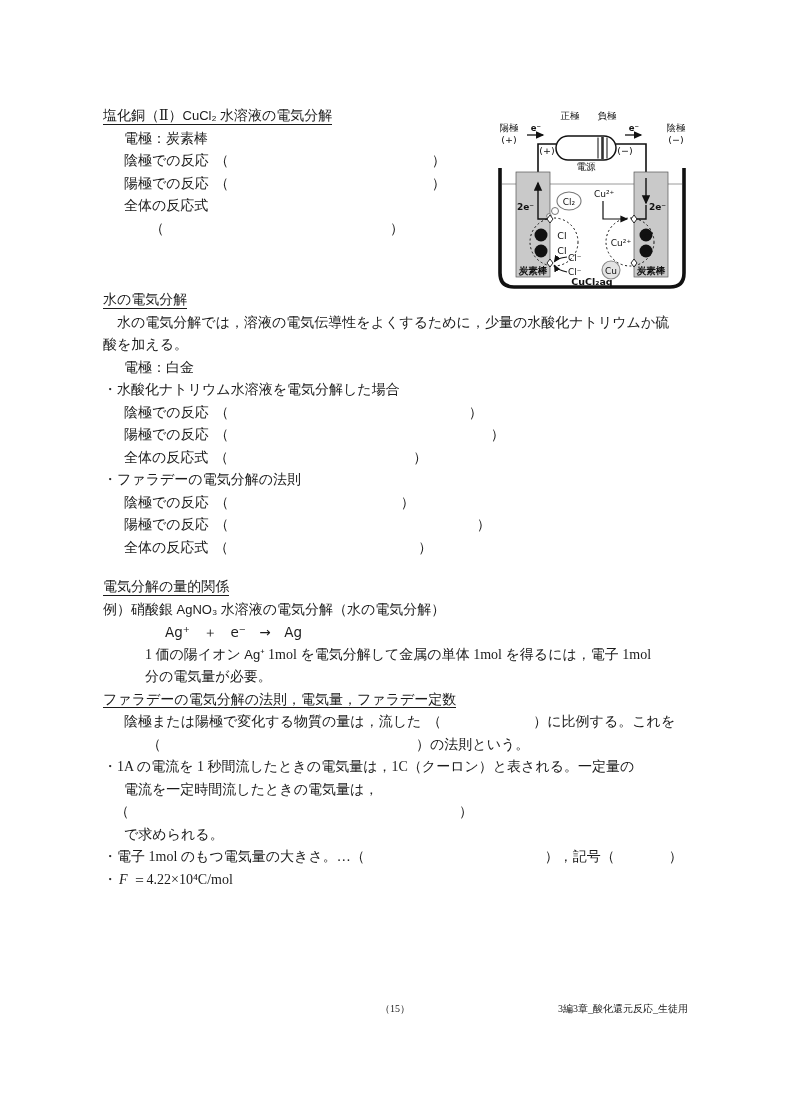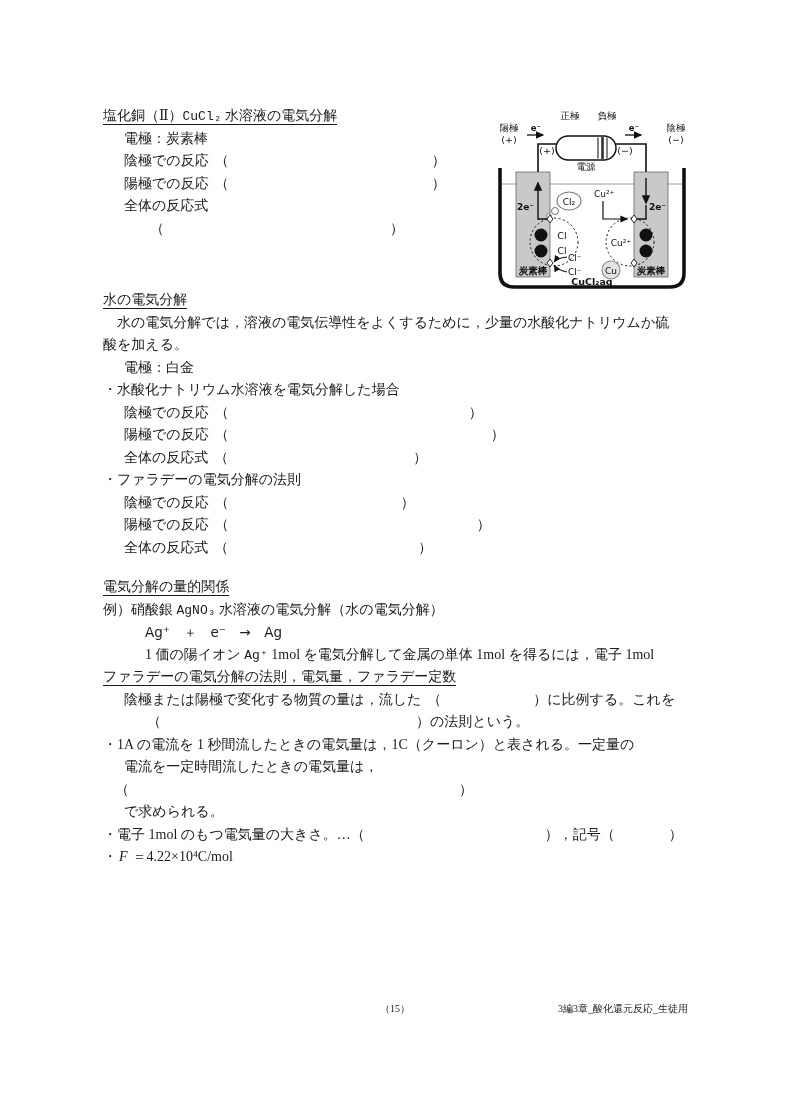--- a/index.html
+++ b/index.html
@@ -11,22 +11,22 @@
   .content { position:absolute; left:103px; top:105px; width:600px; }
   .ln { font-size:14px; line-height:22.5px; height:22.5px; white-space:pre; }
   .in1 { margin-left:21px; }
   .in2 { margin-left:42px; }
   .ml47 { margin-left:47px; }
   .ml32 { margin-left:44px; }
   .ml12 { margin-left:12px; }
   .ul { border-bottom:1.1px solid #1b1b1b; padding-bottom:0.5px; }
   .gap { display:inline-block; height:1px; }
   .sp6 { display:inline-block; width:6px; height:1px; }
-  .f { font-family:Liberation Mono, monospace; font-size:13px; }
-  .eq { font-family:"DejaVu Sans","Liberation Sans",sans-serif; font-size:13.5px; }
+  .f { font-family:Liberation Sans, sans-serif; font-size:13px; }
+  .eq { font-family:"DejaVu Sans","Liberation Sans",sans-serif; font-size:13.5px;margin-left:20px; }
   .it { font-style:italic; }
   .vs49 { height:49px; }
   .vs17 { height:17px; }
   .diagram-wrap { position:absolute; left:494px; top:106px; }
   .footer { position:absolute; left:0; top:999px; width:790px; font-size:10px; line-height:20px; }
   .footer-center { width:100%; text-align:center; }
   .footer-right { position:absolute; right:102px; top:0; }
   svg text { fill:#111; font-family:"DejaVu Sans","Liberation Sans",sans-serif; }
 </style>
 </head>
@@ -57,20 +57,21 @@
     <div class="ln in1"><span>陰極での反応</span><span class="sp6"></span><span>（</span><span class="gap" style="width:172px"></span><span>）</span></div>
     <div class="ln in1"><span>陽極での反応</span><span class="sp6"></span><span>（</span><span class="gap" style="width:248px"></span><span>）</span></div>
     <div class="ln in1"><span>全体の反応式</span><span class="sp6"></span><span>（</span><span class="gap" style="width:190px"></span><span>）</span></div>
 
     <div class="vs17"></div>
 
     <div class="ln"><span class="ul">電気分解の量的関係</span></div>
     <div class="ln"><span>例）硝酸銀 </span><span class="f">AgNO₃</span><span> 水溶液の電気分解（水の電気分解）</span></div>
     <div class="ln in2"><span class="eq">Ag⁺　＋　e⁻　→　Ag</span></div>
     <div class="ln in2"><span>1 価の陽イオン </span><span class="f">Ag⁺</span><span> 1mol を電気分解して金属の単体 1mol を得るには，電子 1mol</span></div>
+    <div class="ln in2"><span>分の電気量が必要。</span></div>
 
     <div class="ln"><span class="ul">ファラデーの電気分解の法則，電気量，ファラデー定数</span></div>
     <div class="ln in1"><span>陰極または陽極で変化する物質の量は，流した</span><span class="sp6"></span><span>（</span><span class="gap" style="width:92px"></span><span>）</span><span>に比例する。これを</span></div>
     <div class="ln ml32"><span>（</span><span class="gap" style="width:255px"></span><span>）</span><span>の法則という。</span></div>
     <div class="ln"><span>・1A の電流を 1 秒間流したときの電気量は，1C（クーロン）と表される。一定量の</span></div>
     <div class="ln in1"><span>電流を一定時間流したときの電気量は，</span></div>
     <div class="ln ml12"><span>（</span><span class="gap" style="width:330px"></span><span>）</span></div>
     <div class="ln in1"><span>で求められる。</span></div>
     <div class="ln"><span>・電子 1mol のもつ電気量の大きさ。…</span><span>（</span><span class="gap" style="width:180px"></span><span>）</span><span>，記号</span><span>（</span><span class="gap" style="width:54px"></span><span>）</span></div>
     <div class="ln"><span>・</span><span class="it" style="margin:0 5px 0 2px">F</span><span>＝4.22×10⁴C/mol</span></div>

